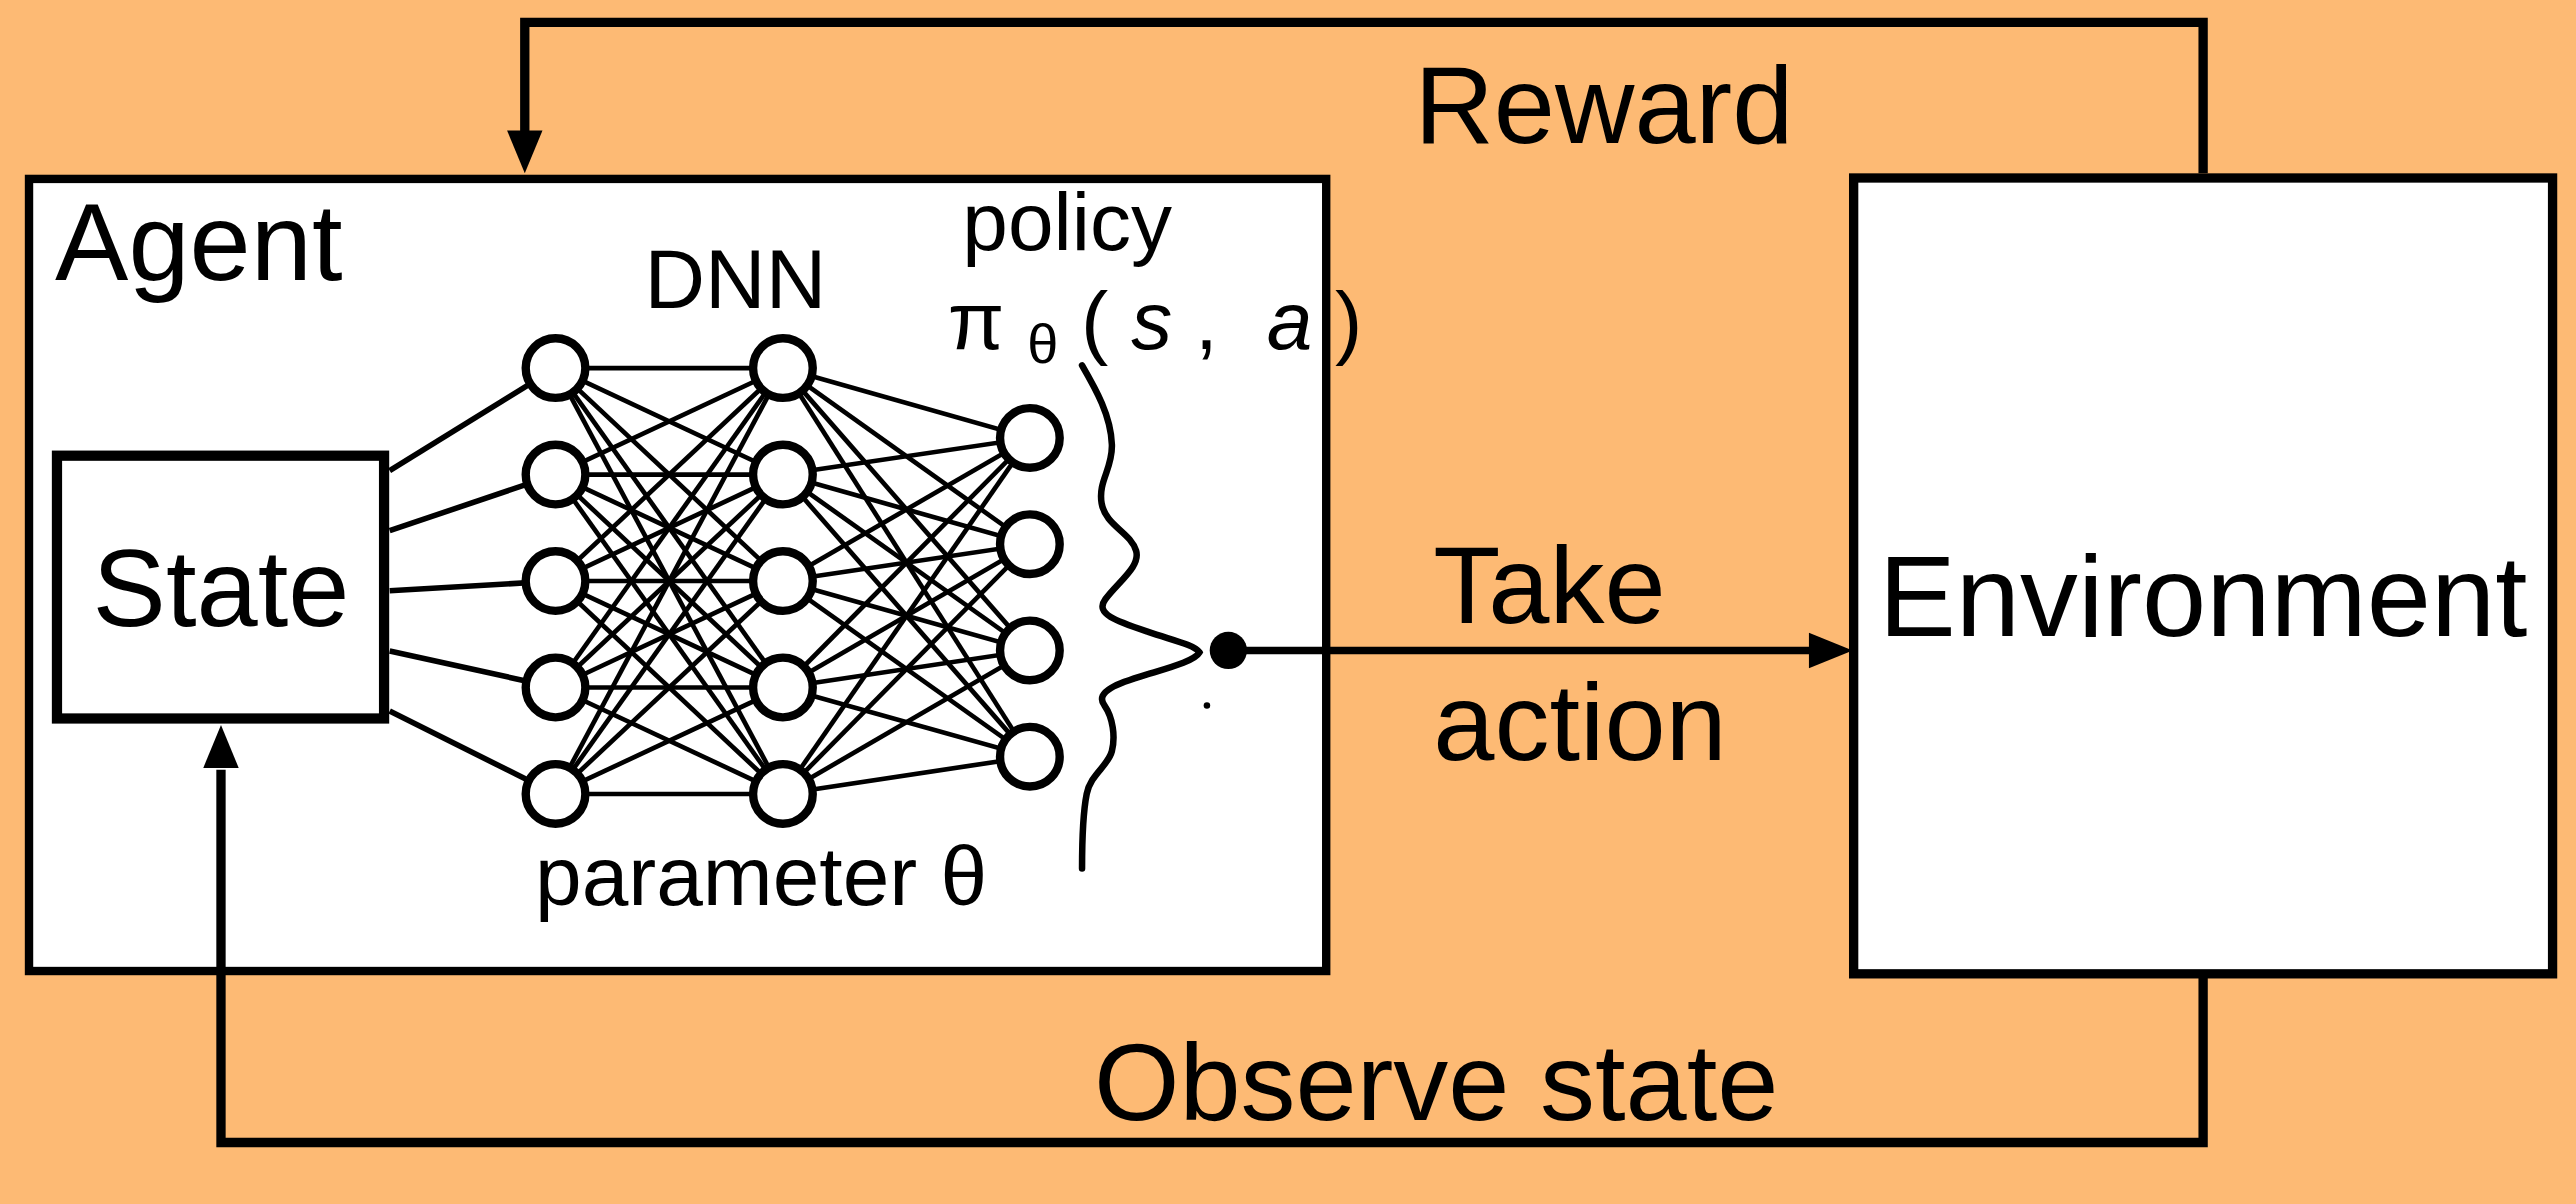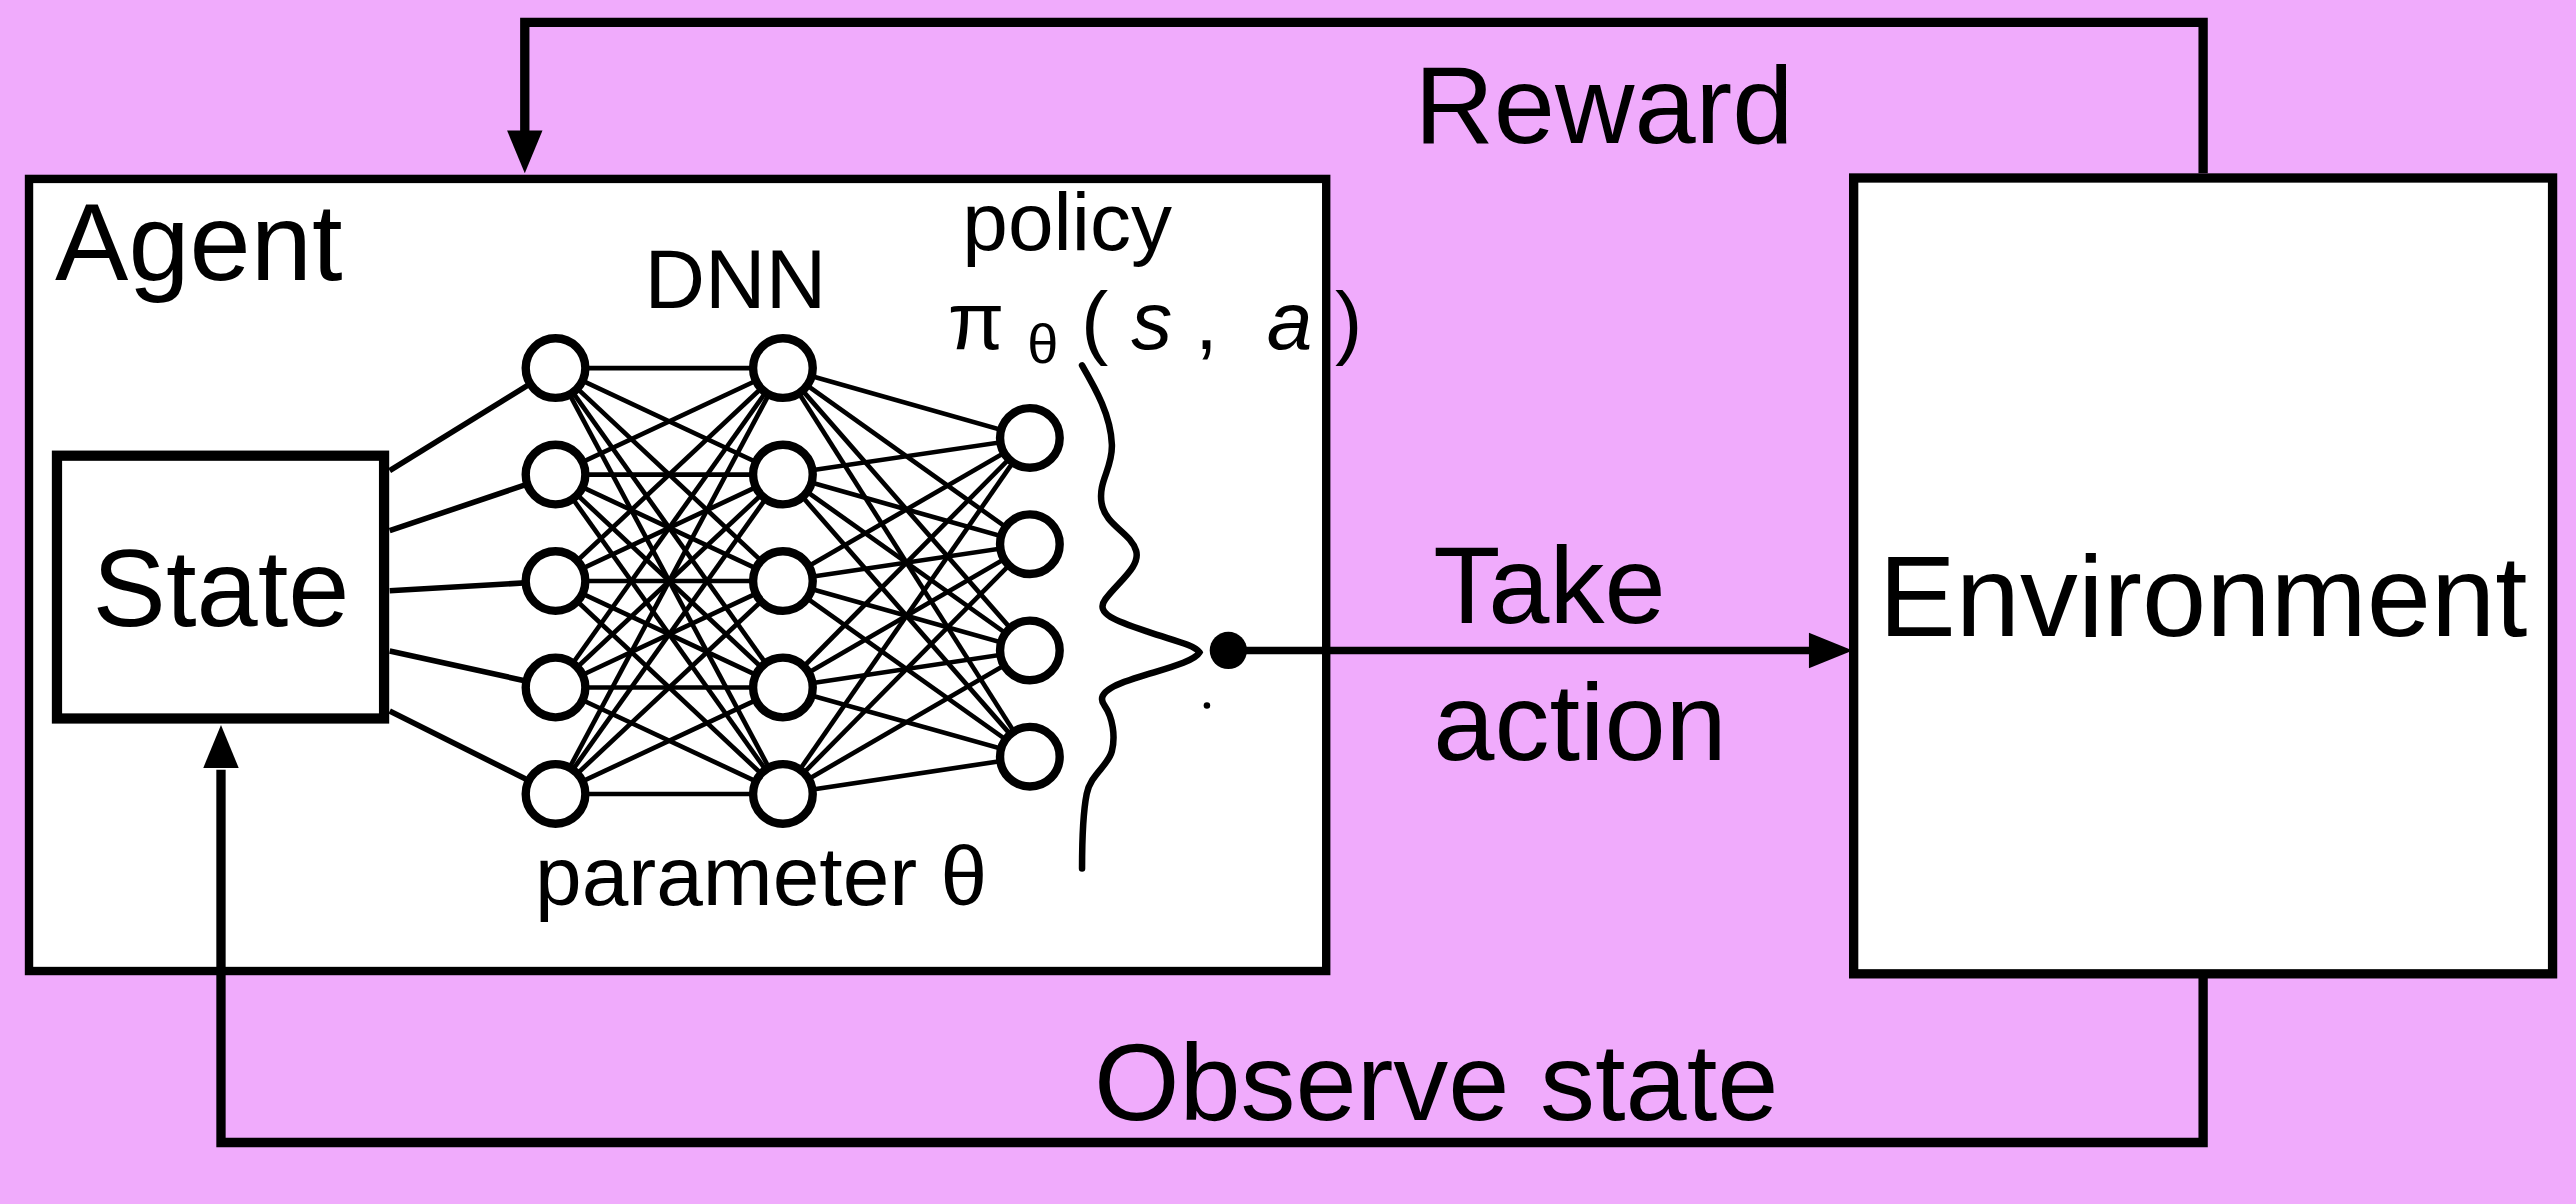--- a/index.html
+++ b/index.html
@@ -1,18 +1,18 @@
 <!DOCTYPE html>
 <html style="font-size:15px"><head>
 <meta charset="utf-8">
 <style>
   html,body{margin:0;padding:0;background:#ffffff;}
   body{width:2576px;height:1204px;overflow:hidden;
        font-family:"Liberation Sans","DejaVu Sans",sans-serif;}
-  .stage{position:relative;width:2576px;height:1204px;background:#f0abfc;}
+  .stage{position:relative;width:2576px;height:1204px;background:#fdba74;}
   svg{display:block;}
   text{fill:#000000;}
   .big{font-size:118px;}
   .env{font-size:124px;}
   .mid{font-size:88px;}
   .mid2{font-size:90px;}
 </style>
 </head>
 <body>
 

